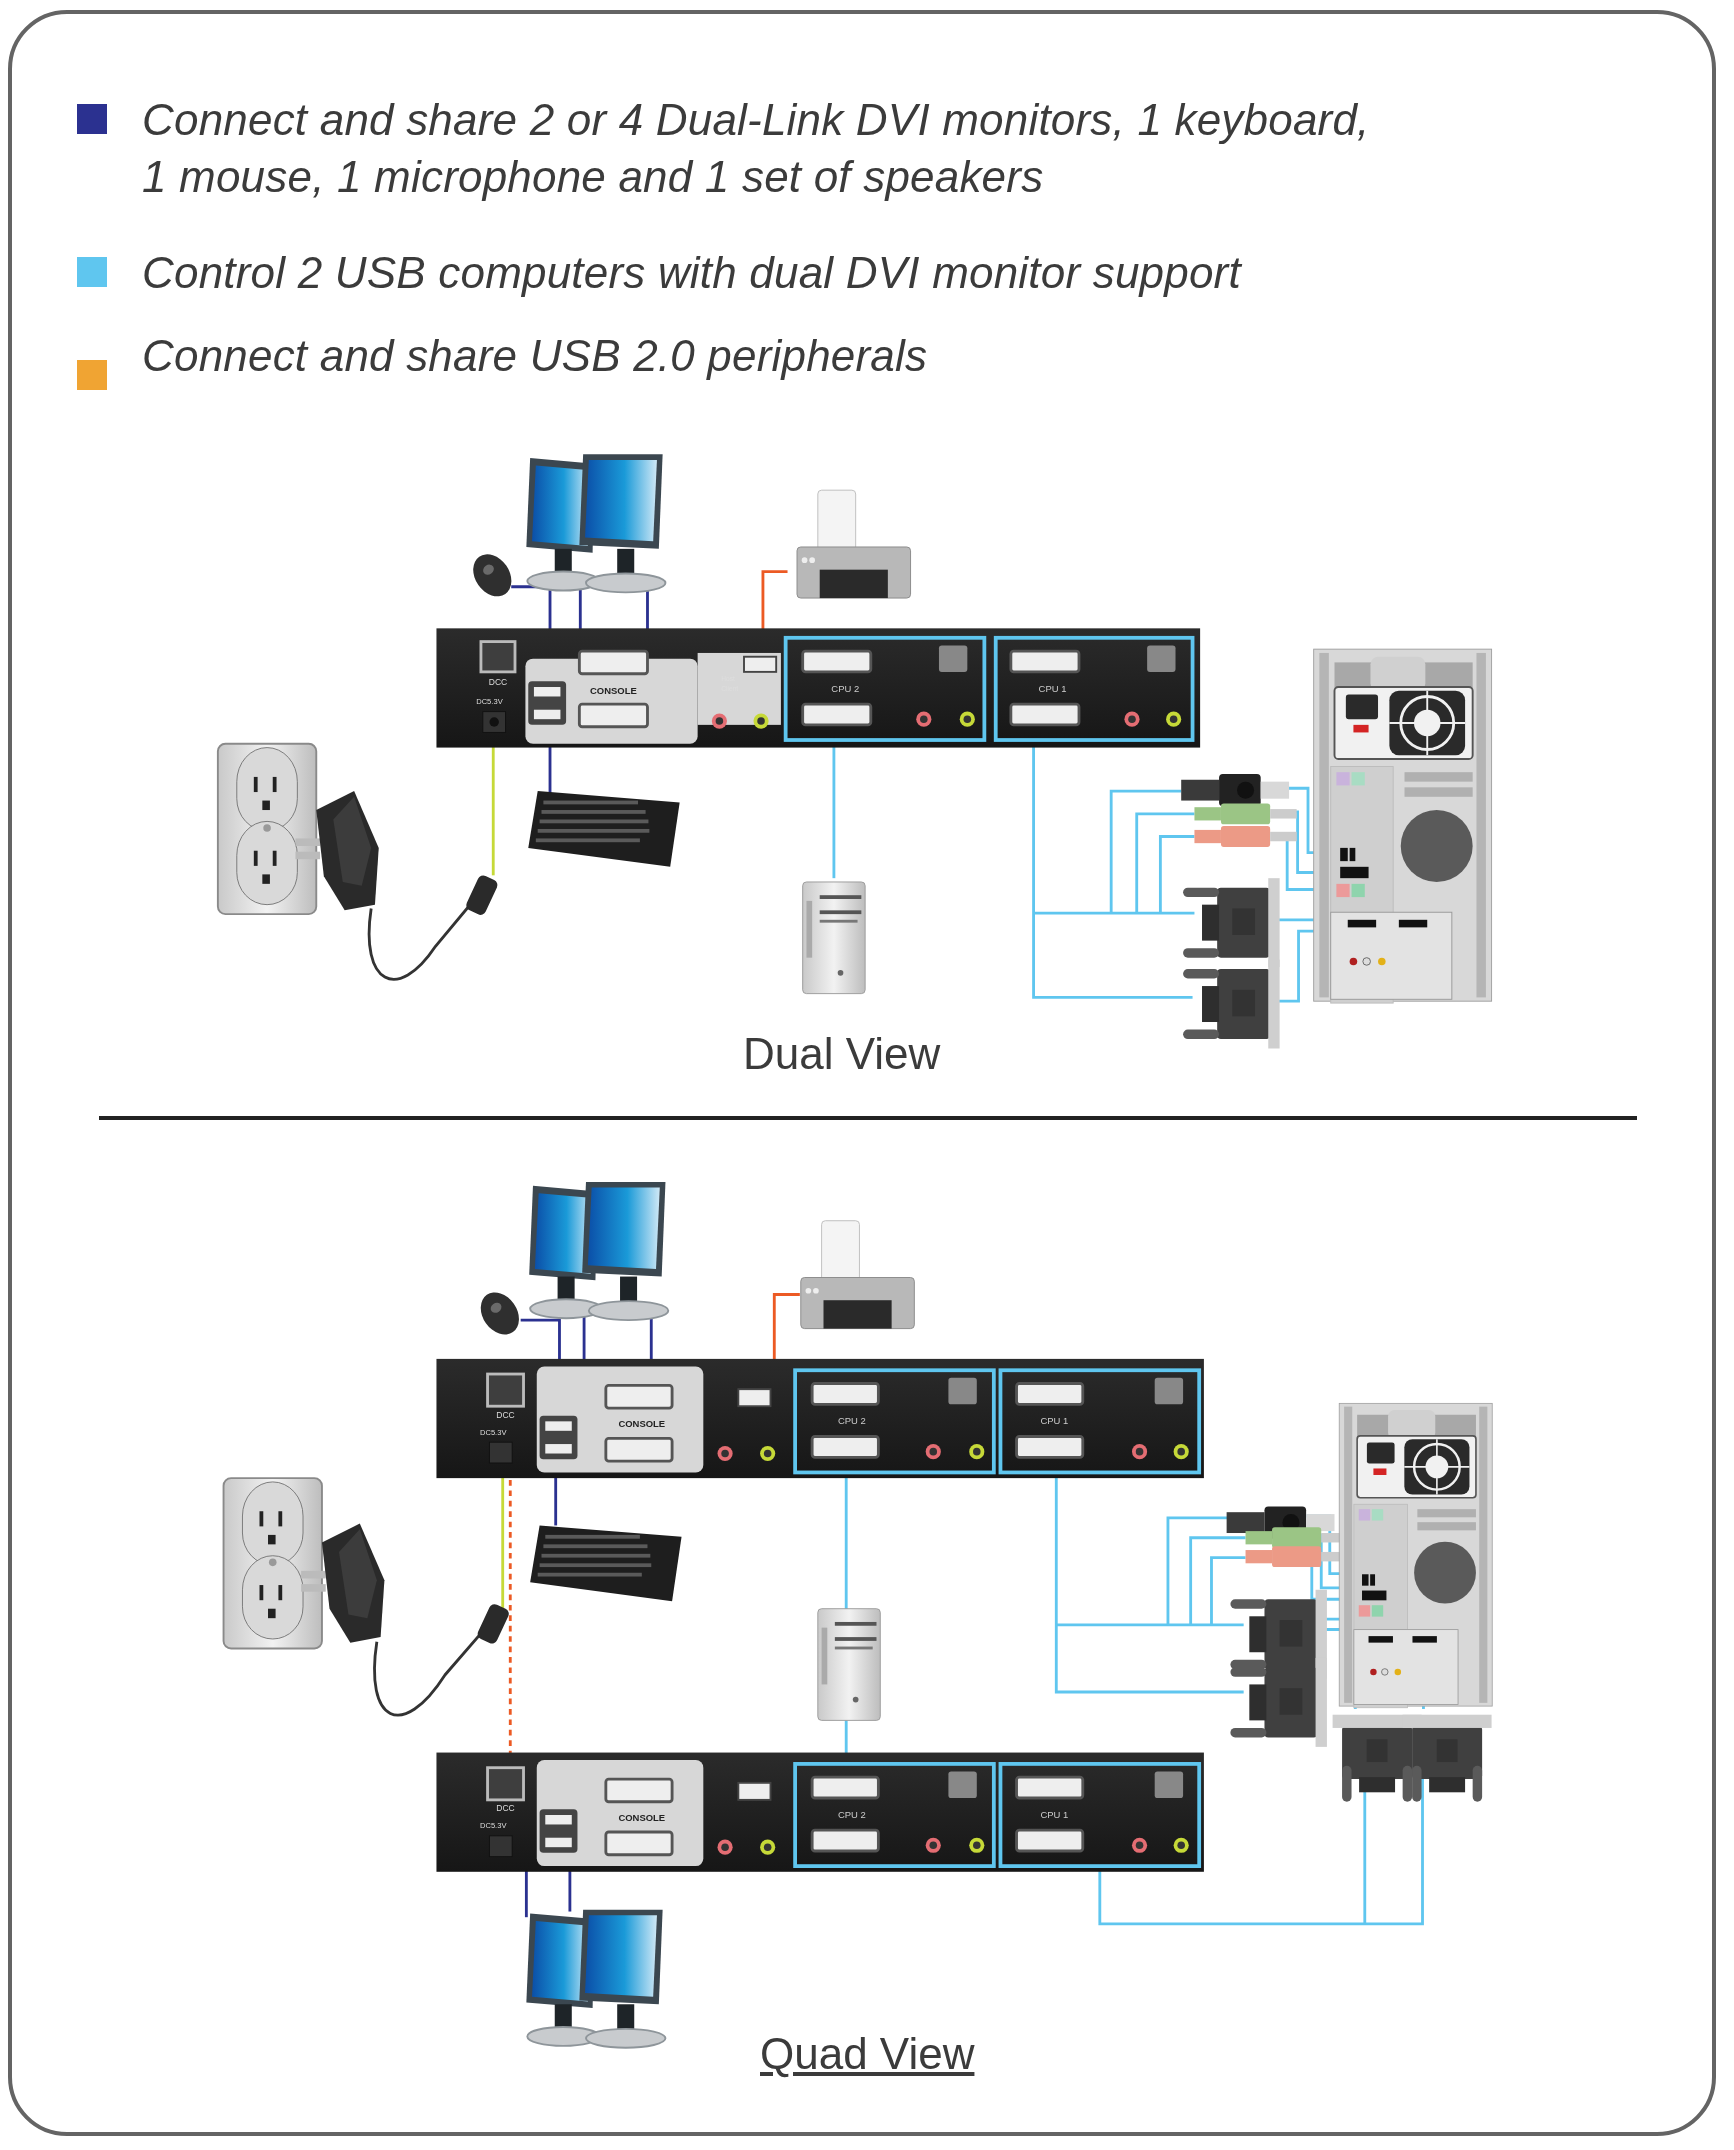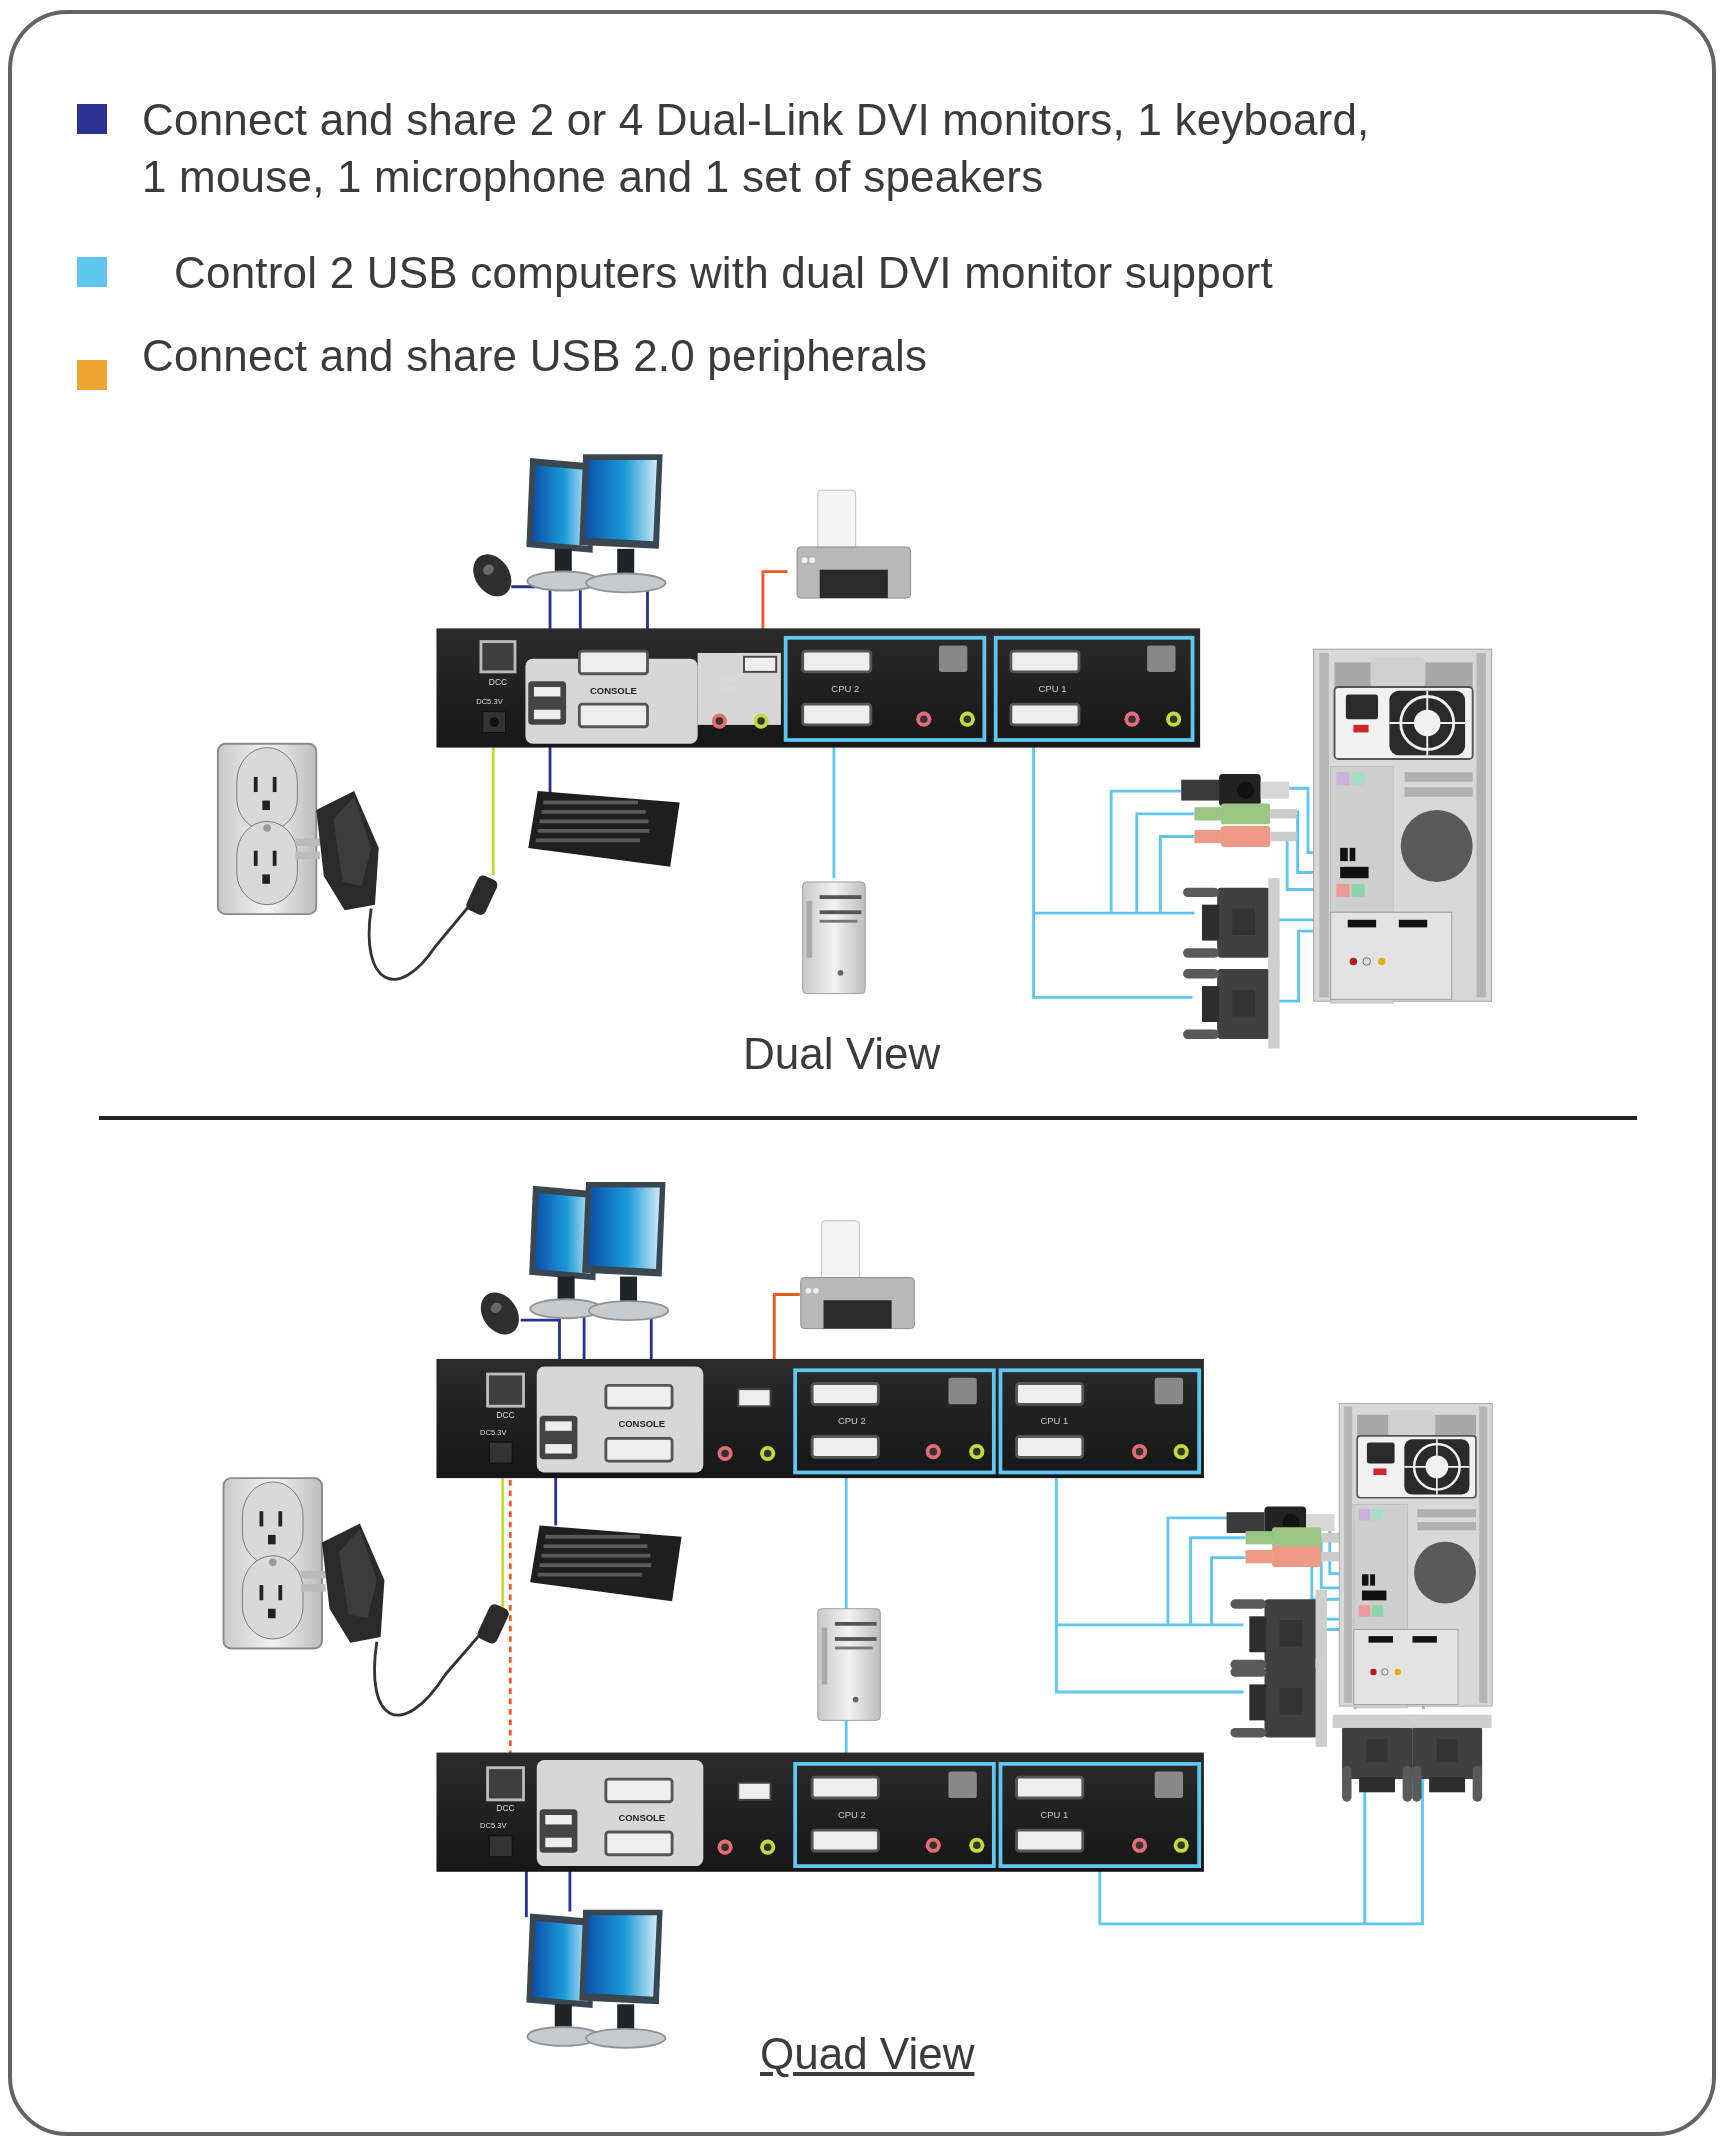--- a/index.html
+++ b/index.html
@@ -1,35 +1,35 @@
 <!DOCTYPE html>
 <html style="font-size:15px"><head>
 <meta charset="utf-8">
 <style>
   html,body{margin:0;padding:0;background:#fff;}
   body{width:1735px;height:2150px;position:relative;overflow:hidden;font-family:"Liberation Sans",sans-serif;color:#3b3b3b;}
   .frame{position:absolute;left:7.6px;top:9.5px;width:1708px;height:2126px;border:4.7px solid #646464;border-radius:59px;box-sizing:border-box;}
   .bullet{position:absolute;left:77px;width:30px;height:30px;}
-  .btxt{position:absolute;left:142px;font-size:44px;line-height:57px;white-space:nowrap;letter-spacing:0.2px;}
+  .btxt{position:absolute;left:142px;font-size:44px;line-height:57px;white-space:nowrap;letter-spacing:0.2px;font-style:italic;}
   .caption{position:absolute;font-size:44px;line-height:53px;white-space:nowrap;}
   .divider{position:absolute;left:99px;top:1116px;width:1538px;height:3.8px;background:#222;}
   svg.diag{position:absolute;left:0;top:0;}
 </style>
 </head>
 <body>
 
 <div class="frame"></div>
 
 <div>
   <div class="bullet" style="top:104px;background:#2b3190;"></div>
   <div class="btxt" style="top:91px;">Connect and share 2 or 4 Dual-Link DVI monitors, 1 keyboard,</div>
   <div class="btxt" style="top:148px;">1 mouse, 1 microphone and 1 set of speakers</div>
 
   <div class="bullet" style="top:257px;background:#5fc6ef;"></div>
-  <div class="btxt" style="top:244px;margin-left:32px;">Control 2 USB computers with dual DVI monitor support</div>
+  <div class="btxt" style="top:244px;">Control 2 USB computers with dual DVI monitor support</div>
 
   <div class="bullet" style="top:360px;background:#f0a433;"></div>
   <div class="btxt" style="top:327px;">Connect and share USB 2.0 peripherals</div>
 </div>
 
 <svg class="diag" width="1735" height="2150" viewBox="0 0 1833 2272">
   <defs>
     <linearGradient id="scr" x1="0" x2="1" y1="0" y2="0">
       <stop offset="0" stop-color="#0b4fa8"></stop>
         <stop offset="0.55" stop-color="#1a9ad8"></stop>

